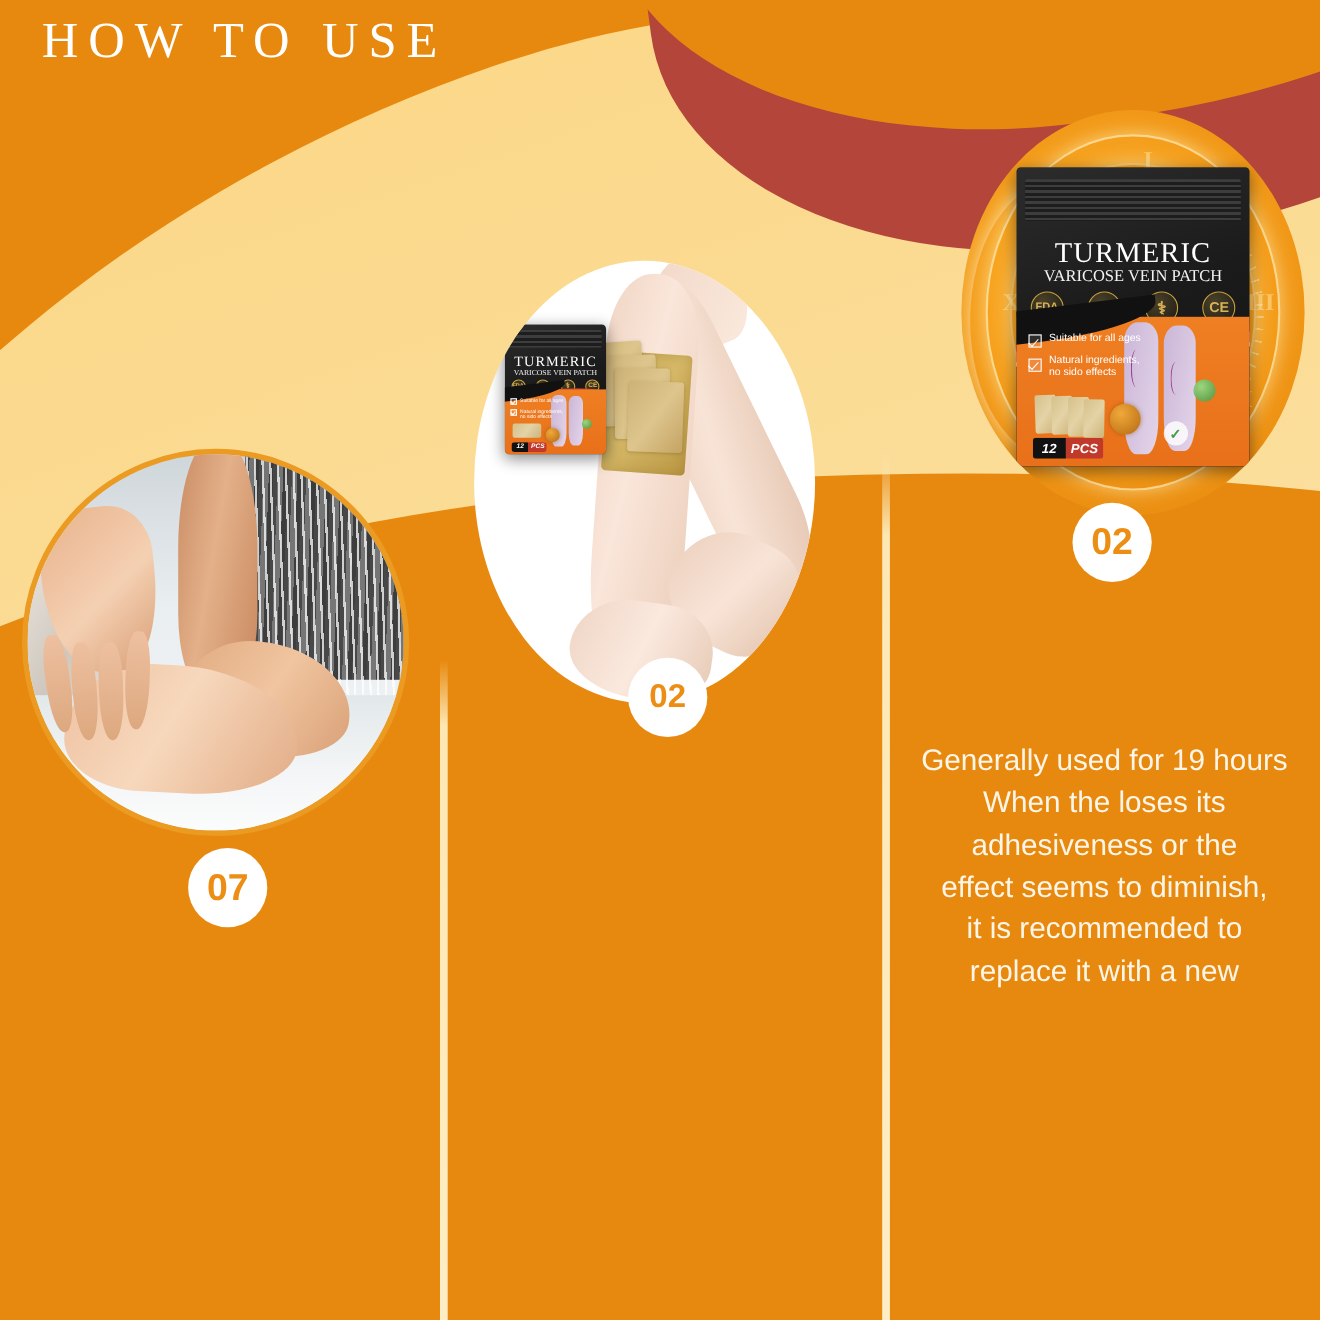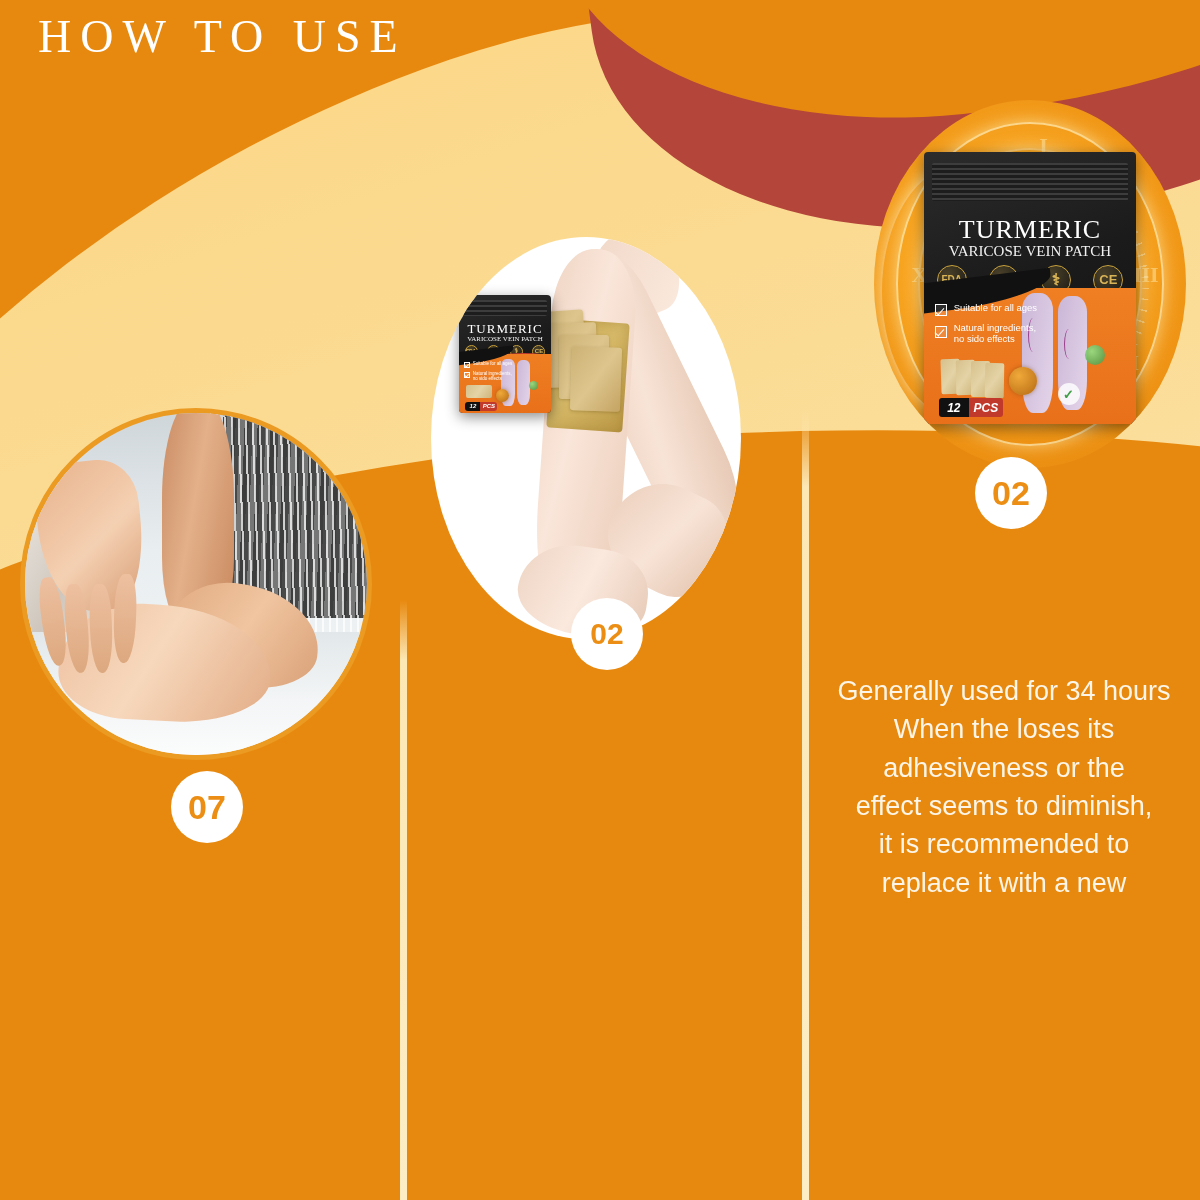--- a/index.html
+++ b/index.html
@@ -536,20 +536,20 @@
         <div class="check-bubble" style="left:63%; top:70%; width:22px; height:22px; font-size:13px;">✓</div>
 
         <div class="pcs-wrap" style="left:7%; bottom:5%; height:19px; font-size:12px;">
           <div class="pcs-num" style="width:30px;">12</div>
           <div class="pcs-txt" style="width:34px;">PCS</div>
         </div>
       </div>
     </div>
   </div>
   <div class="step-badge" id="badge-03">02</div>
-  <div class="step-text" id="text-03">Generally used for 34 hours
+  <div class="step-text" id="text-03">Generally used for 19 hours
 When the loses its
 adhesiveness or the
 effect seems to diminish,
 it is recommended to
 replace it with a new</div>
 
 </div>
 
 </body></html>

